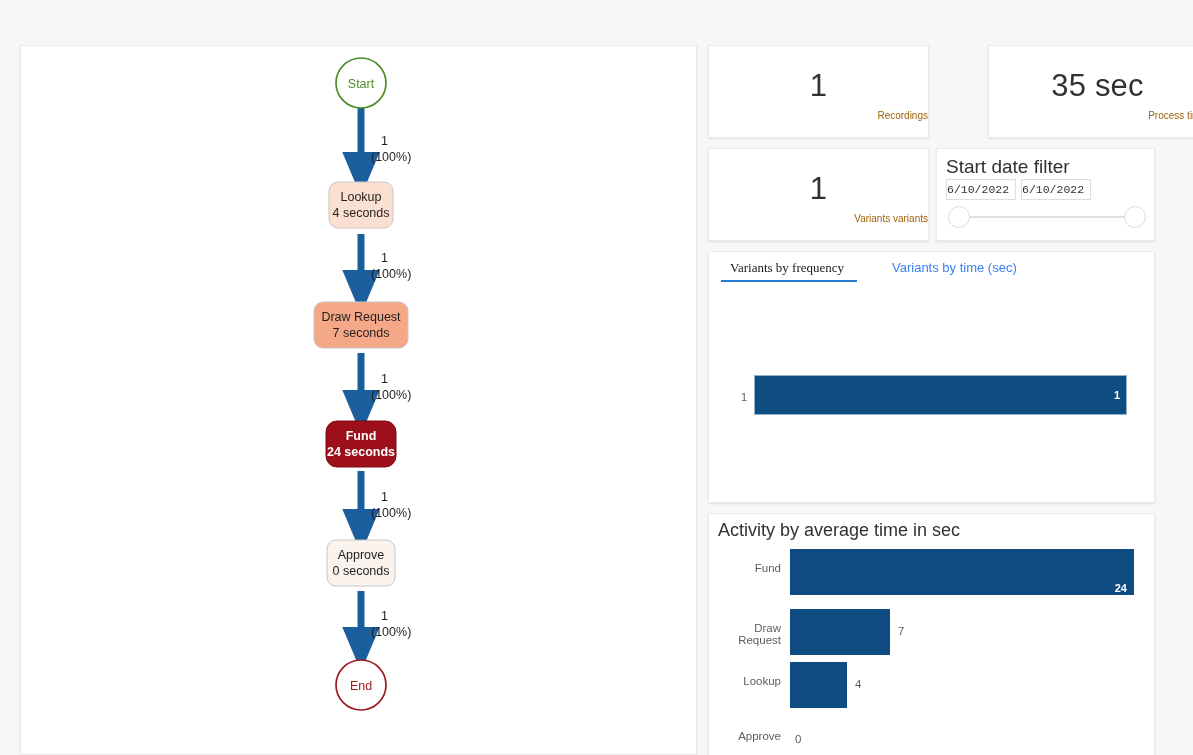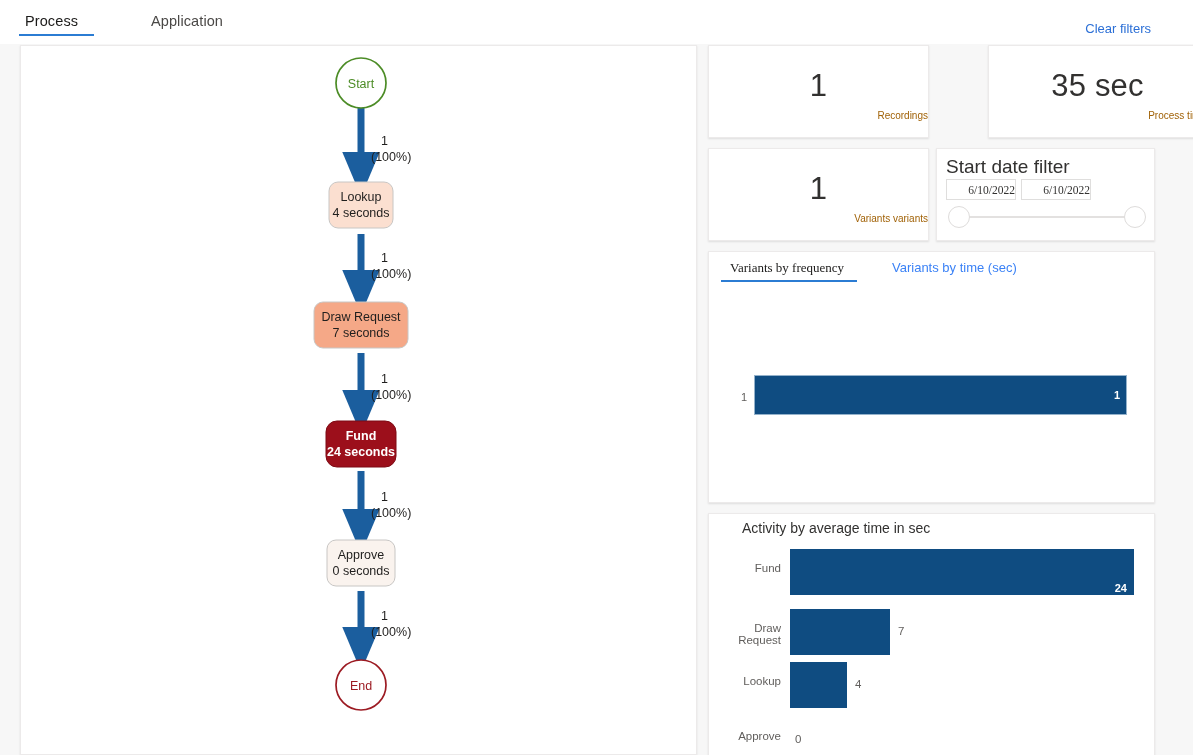--- a/index.html
+++ b/index.html
@@ -47,22 +47,22 @@
   }
   #card-recordings { left: 708px; top: 45px; width: 221px; height: 93px; }
   #card-avgtime   { left: 988px; top: 45px; width: 219px; height: 93px; }
   #card-variants  { left: 708px; top: 148px; width: 221px; height: 93px; }
   #card-datefilter{ left: 936px; top: 148px; width: 219px; height: 93px; }
 
   .datefilter-title { position: absolute; left: 9px; top: 7px; font-size: 19px; color: #323130; }
   .date-input {
     position: absolute; top: 30px; width: 70px; height: 21px;
     border: 1px solid #dfdedd; background: #fff;
-    font-size: 11.5px; color: #323130; font-family: Liberation Serif, serif;
-    text-align: right; line-height: 19px; padding: 0; border-radius: 0;
+    font-size: 11.5px; color: #323130; font-family: Liberation Mono, monospace;
+    text-align: left; line-height: 19px; padding: 0; border-radius: 0;
   }
   #date-from { left: 9px; }
   #date-to   { left: 84px; }
   .slider-track {
     position: absolute; left: 22px; top: 67px; width: 176px; height: 2px; background: #e3e1e0;
   }
   .slider-handle {
     position: absolute; top: 57px; width: 22px; height: 22px; border-radius: 50%;
     background: #ffffff; border: 1px solid #dedcdb; cursor: pointer;
   }
@@ -86,47 +86,37 @@
   .vbar {
     position: absolute; left: 45px; top: 123px; width: 373px; height: 40px;
     background: #0f4c81; border: 1px solid #94b2cb;
   }
   .vbar-value {
     position: absolute; right: 6px; top: 13px; font-size: 11px; color: #ffffff; font-weight: bold;
   }
 
   
   #card-activity { left: 708px; top: 513px; width: 447px; height: 248px; }
-  .activity-title { position: absolute; left: 9px; top: 6px; font-size: 14px; color: #323130; margin-left: 24px; }
+  .activity-title { position: absolute; left: 9px; top: 6px; font-size: 18px; color: #323130; }
   .arow { position: absolute; left: 0; width: 447px; height: 46px; }
   .arow-label {
     position: absolute; left: 0; width: 72px; top: 13px; text-align: right;
     font-size: 11.5px; color: #605e5c;
   }
   .arow-bar { position: absolute; left: 81px; top: 0; height: 46px; background: #0f4c81; }
   .arow-val-in {
     position: absolute; right: 7px; top: 33px; font-size: 11px; color: #ffffff; font-weight: bold;
   }
   .arow-val-out { position: absolute; top: 16px; font-size: 11.5px; color: #605e5c; }
 </style>
 </head>
 <body>
 
 <div id="root">
 
-  <div class="tabbar">
-    <div class="tab active">
-      <span>Process</span>
-      <span class="tab-underline"></span>
-    </div>
-    <div class="tab inactive">
-      <span>Application</span>
-    </div>
-    <div class="clearfilters">Clear filters</div>
-  </div>
 
   <div class="card" id="process-panel">
     <svg id="flow" viewBox="0 0 677 710">
       <defs>
         <marker id="arrowhead" markerWidth="7" markerHeight="7" refX="3.2" refY="3.1" orient="auto" markerUnits="strokeWidth">
           <path d="M0,0.4 L6.4,3.1 L0,5.8 z" fill="#1b5e9e"></path>
         </marker>
       </defs>
 
       <g>

